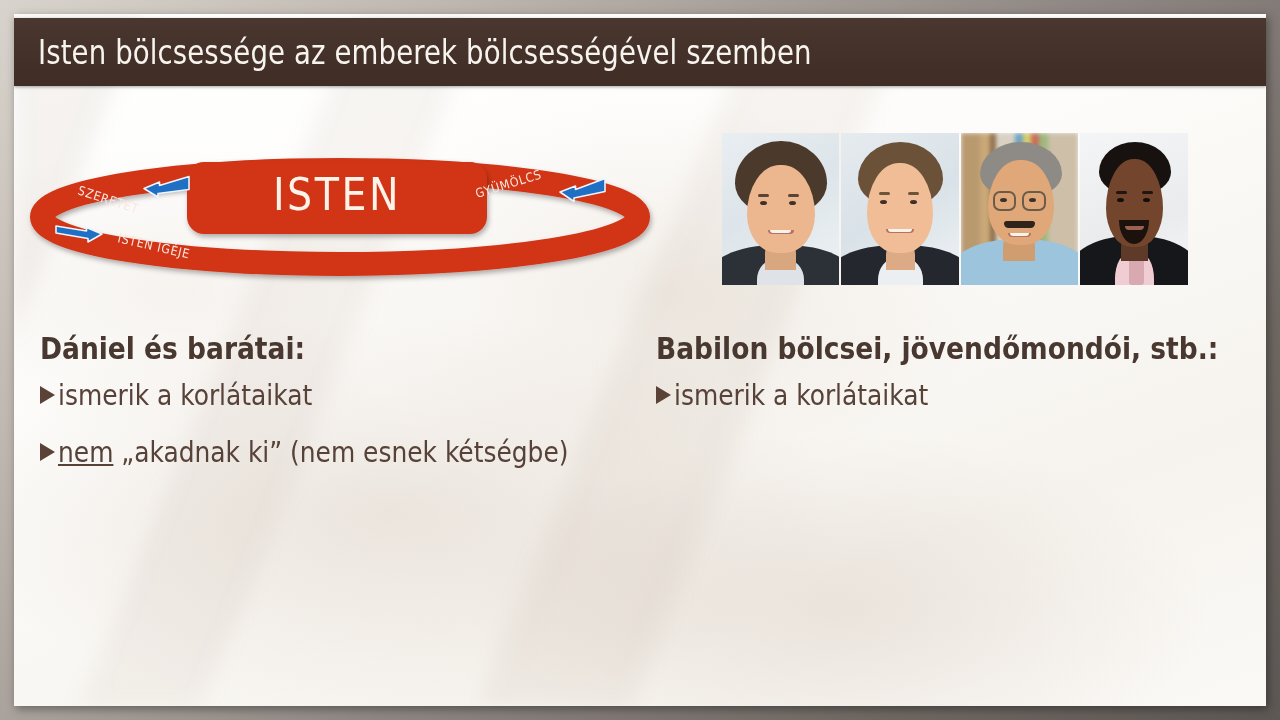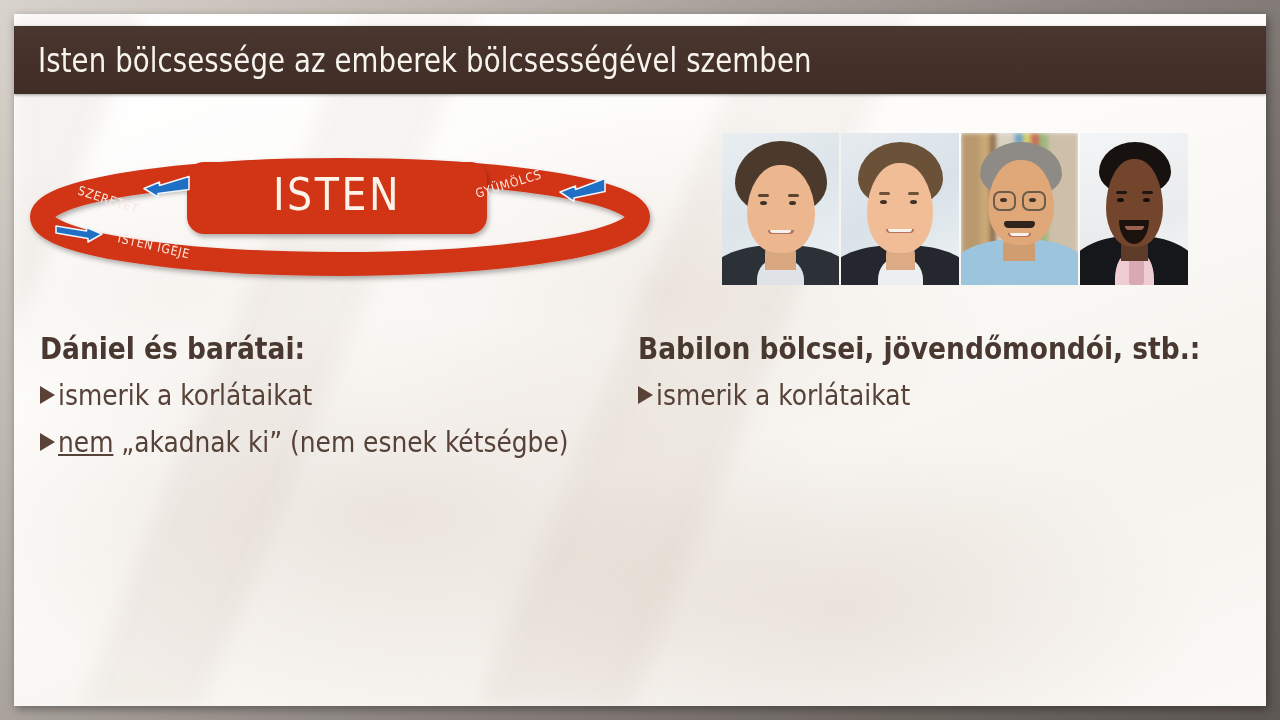--- a/index.html
+++ b/index.html
@@ -34,21 +34,21 @@
   .watermark::after{
     content:""; position:absolute; inset:0;
     background:
       linear-gradient(112deg, rgba(150,122,100,.09) 0 8%, rgba(0,0,0,0) 9% 22%,
                       rgba(150,122,100,.07) 23% 30%, rgba(0,0,0,0) 31% 48%,
                       rgba(160,132,108,.08) 49% 58%, rgba(0,0,0,0) 59% 100%);
     filter:blur(9px);
   }
   
   .title-bar{
-    position:absolute; left:0; top:12px; width:1252px; height:68px;
+    position:absolute; left:0; top:4px; width:1252px; height:68px;
     background:linear-gradient(180deg,#493730 0%,#443129 52%,#3f2d26 100%);
     display:flex; align-items:center;
     box-shadow:0 1px 3px rgba(0,0,0,.35);
     z-index:6;
     text-align:center;
   }
   .title-text{
     margin-left:24px;
     font-family:"DejaVu Sans Condensed","Liberation Sans", sans-serif;
     font-size:33px; font-weight:400; letter-spacing:.1px;
@@ -92,35 +92,35 @@
   .brow{ position:absolute; width:11px; height:3px; border-radius:3px; }
   .mouth{ position:absolute; height:4px; border-radius:0 0 9px 9px; background:#b9705f; }
   .teeth{ position:absolute; height:3px; border-radius:0 0 6px 6px; background:#f6f2ec; }
   .glasses{ position:absolute; border:2.1px solid #6b5c4a; border-radius:7px; }
   .stache{ position:absolute; height:7px; border-radius:5px 5px 9px 9px; background:#2f241c; }
   .goatee{ position:absolute; border-radius:0 0 50% 50%/0 0 100% 100%; }
   .tie{ position:absolute; width:15px; border-radius:3px; }
   
   .col{ position:absolute; top:316px; z-index:5; }
   .col-left{ left:26px; width:600px; }
-  .col-right{ left:624px; width:590px; }
+  .col-right{ left:642px; width:590px; }
   .col-heading{
     font-family:"DejaVu Sans Condensed","Liberation Sans", sans-serif;
     font-size:31px; font-weight:700; color:#483830;
     letter-spacing:0; white-space:nowrap;
     transform:scaleX(.95); transform-origin:left center;
     margin-bottom:9px;
   }
   .bullet{
     display:flex; align-items:flex-start; gap:3px;
     font-family:"DejaVu Sans Condensed","Liberation Sans", sans-serif;
     font-size:29px; font-weight:400; color:#574239;
     line-height:1.42; white-space:nowrap;
   }
-  .bullet + .bullet{ margin-top:6px; }
+  .bullet + .bullet{ margin-top:16px; }
   .tri{
     flex:0 0 auto; width:0; height:0; margin-top:11px;
     border-left:15px solid #5a4236;
     border-top:9px solid transparent;
     border-bottom:9px solid transparent;
   }
   .btext{ transform:scaleX(.955); transform-origin:left center; }
   .u{ text-decoration:underline; text-underline-offset:2px; }
 </style>
 </head>

